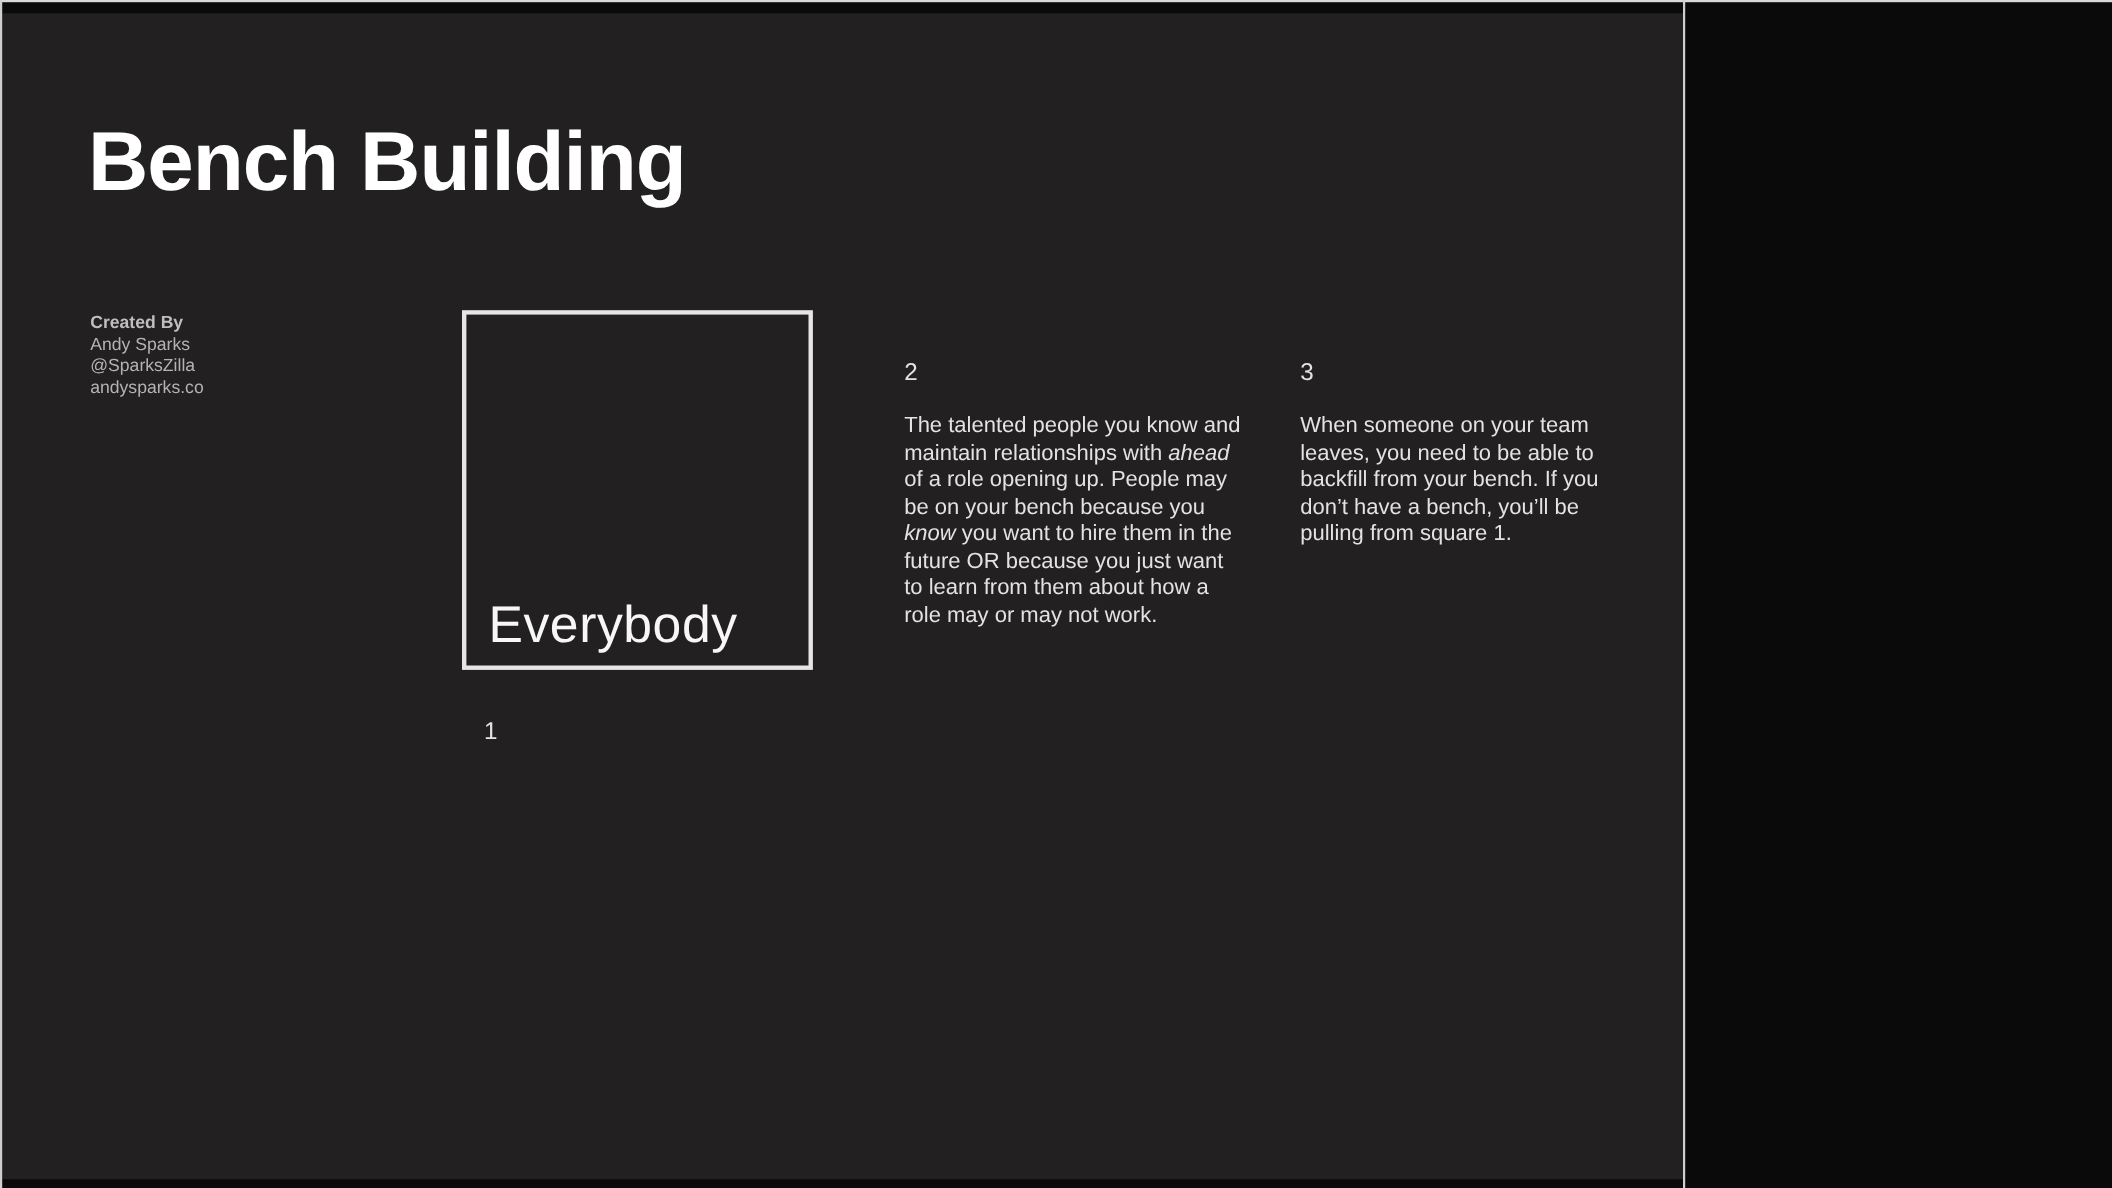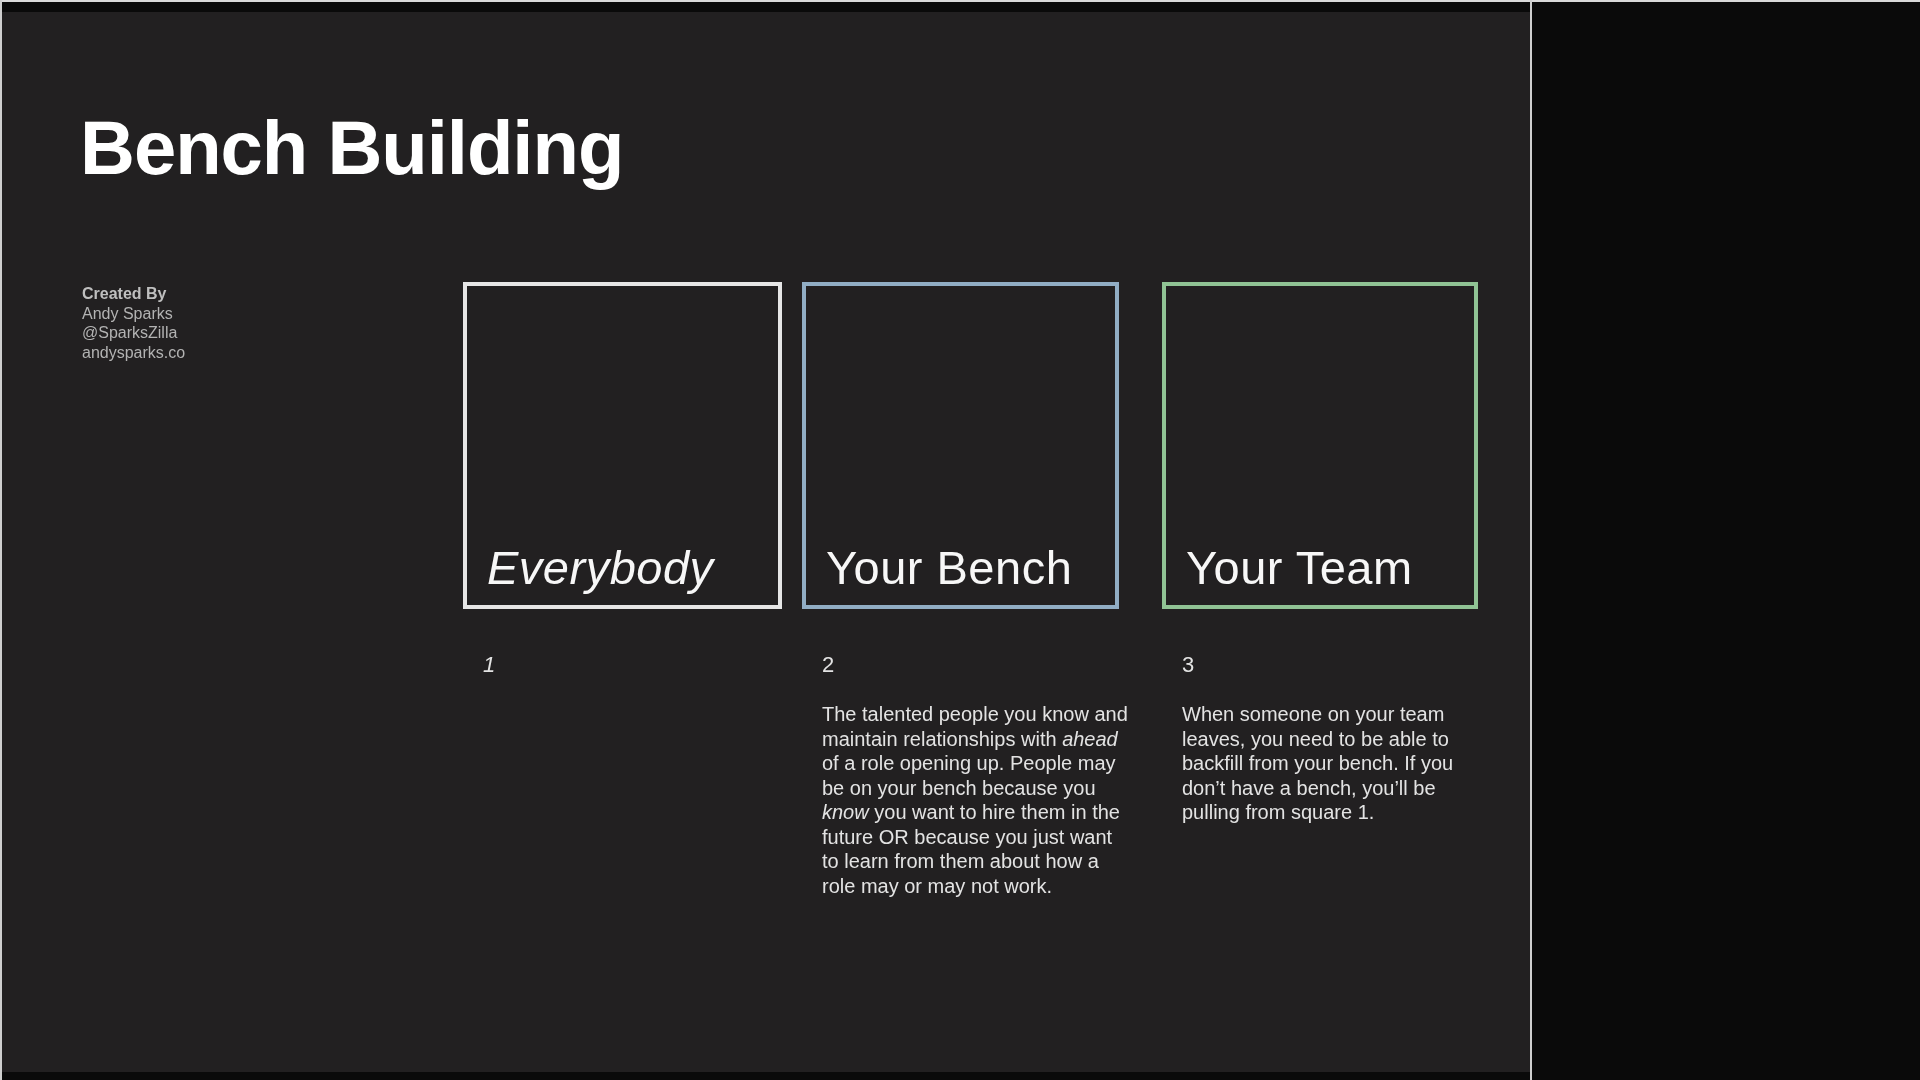--- a/index.html
+++ b/index.html
@@ -21,21 +21,21 @@
     position: absolute; left: 80px; top: 108px;
     font-size: 76px; font-weight: 700; color: #ffffff;
     letter-spacing: -1px; line-height: 1.05;
   }
   .credits {
     position: absolute; left: 82px; top: 284px;
     font-size: 16px; line-height: 19.5px; color: #b3b3b3;
   }
   .credits .credits-header { font-weight: 700; color: #bfbfbf; }
   .card-col { position: absolute; top: 282px; }
-  .card-col.c0 { left: 463px;  width: 319px; font-style: italic; }
+  .card-col.c0 { left: 420px;  width: 319px; }
   .card-col.c1 { left: 802px;  width: 317px; }
   .card-col.c2 { left: 1162px; width: 316px; }
   .card-box {
     position: relative;
     width: 100%; height: 327px;
     border: 4px solid #e6e6e6;
   }
   .card-label {
     position: absolute; left: 20px; bottom: 10px;
     font-size: 47px; font-weight: 300; color: #f7f7f7;
@@ -71,27 +71,21 @@
   </div>
 
   <div class="card-col c0">
     <div class="card-box" style="border-color: rgb(230, 230, 230);">
       <span class="card-label">Everybody</span>
     </div>
     <div class="card-number">1</div>
   </div>
 
   <div class="card-col c1">
-    <div class="card-box" style="border-color: rgb(145, 173, 196);">
-      <span class="card-label">Your Bench</span>
-    </div>
     <div class="card-number">2</div>
     <p class="card-desc"><span>The talented people you know and maintain relationships with </span><span class="italic">ahead</span><span> of a role opening up. People may be on your bench because you </span><span class="italic">know</span><span> you want to hire them in the future OR because you just want to learn from them about how a role may or may not work.</span></p>
   </div>
 
   <div class="card-col c2">
-    <div class="card-box" style="border-color: rgb(144, 195, 148);">
-      <span class="card-label">Your Team</span>
-    </div>
     <div class="card-number">3</div>
     <p class="card-desc"><span>When someone on your team leaves, you need to be able to backfill from your bench. If you don’t have a bench, you’ll be pulling from square 1.</span></p>
   </div>
 </div>
 
 </body></html>

